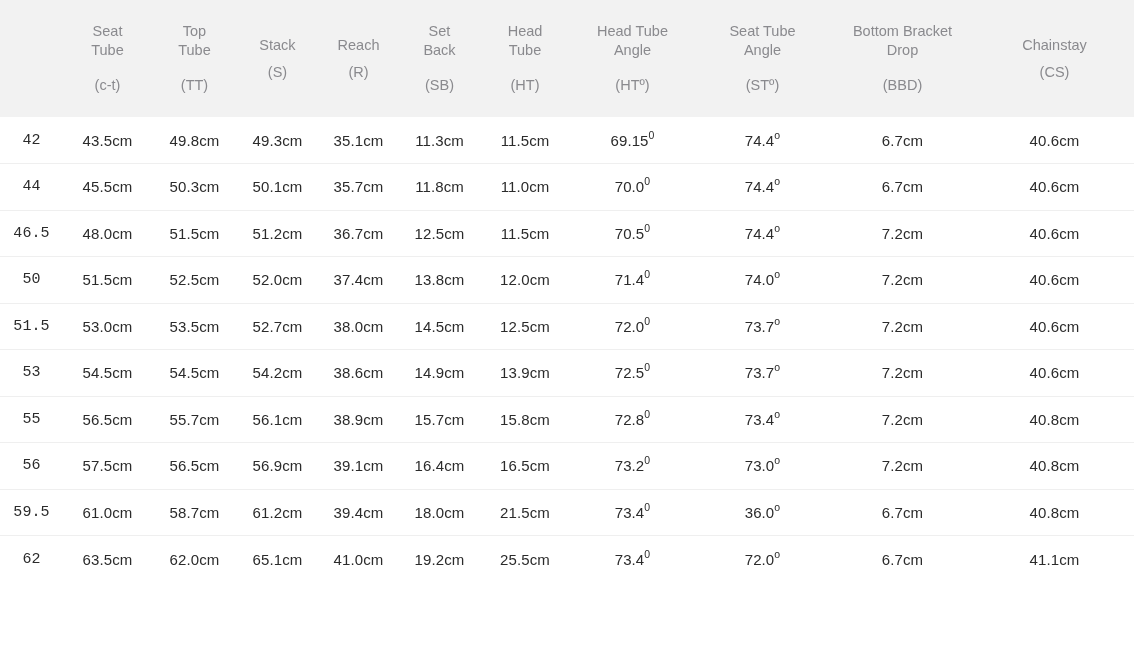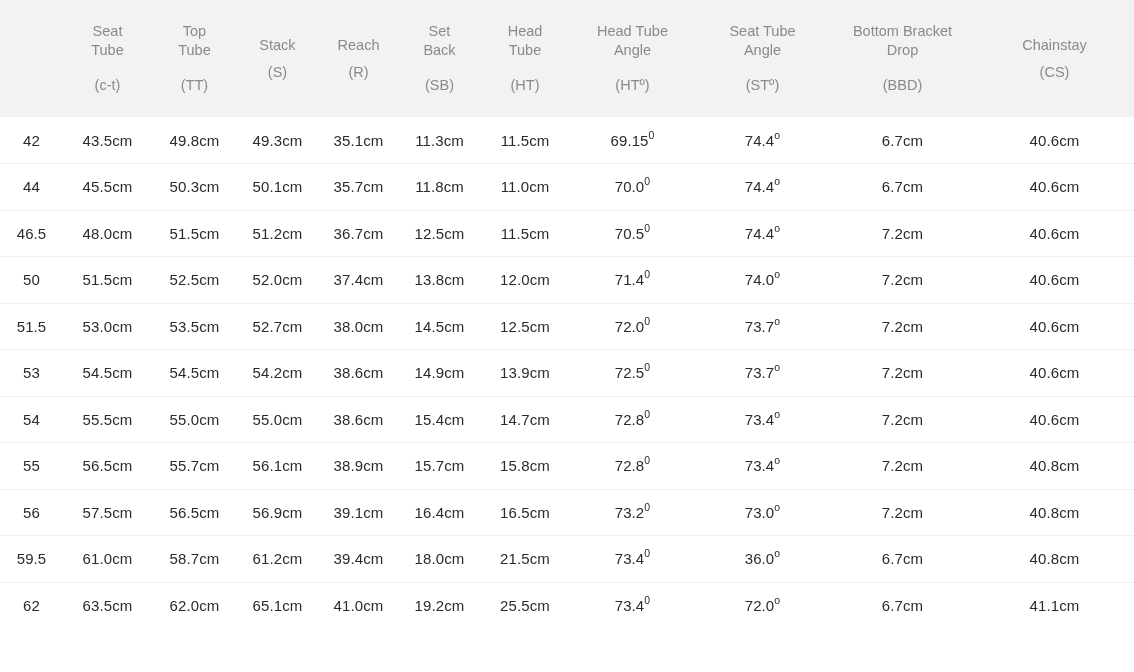--- a/index.html
+++ b/index.html
@@ -69,20 +69,21 @@
   }
   #geometry-table tbody tr:first-child td {
     border-top: none;
   }
   td.size-cell {
     background: #f2f2f2;
     color: #a8a8ac;
     font-size: 14.5px;
     border-top: none;
     letter-spacing: 0.3px;
+    font-family: Liberation Mono, monospace;
   }
   .deg {
     font-size: 10.5px;
     vertical-align: super;
     line-height: 0;
     position: relative;
     top: -1px;
   }
 </style>
 </head>
@@ -227,33 +228,20 @@
         <td>54.2cm</td>
         <td>38.6cm</td>
         <td>14.9cm</td>
         <td>13.9cm</td>
         <td><span>72.5</span><span class="deg">0</span></td>
         <td><span>73.7</span><span class="deg">o</span></td>
         <td>7.2cm</td>
         <td>40.6cm</td>
       </tr>
       <tr>
-        <td class="size-cell">54</td>
-        <td>55.5cm</td>
-        <td>55.0cm</td>
-        <td>55.0cm</td>
-        <td>38.6cm</td>
-        <td>15.4cm</td>
-        <td>14.7cm</td>
-        <td><span>72.8</span><span class="deg">0</span></td>
-        <td><span>73.4</span><span class="deg">o</span></td>
-        <td>7.2cm</td>
-        <td>40.6cm</td>
-      </tr>
-      <tr>
         <td class="size-cell">55</td>
         <td>56.5cm</td>
         <td>55.7cm</td>
         <td>56.1cm</td>
         <td>38.9cm</td>
         <td>15.7cm</td>
         <td>15.8cm</td>
         <td><span>72.8</span><span class="deg">0</span></td>
         <td><span>73.4</span><span class="deg">o</span></td>
         <td>7.2cm</td>

